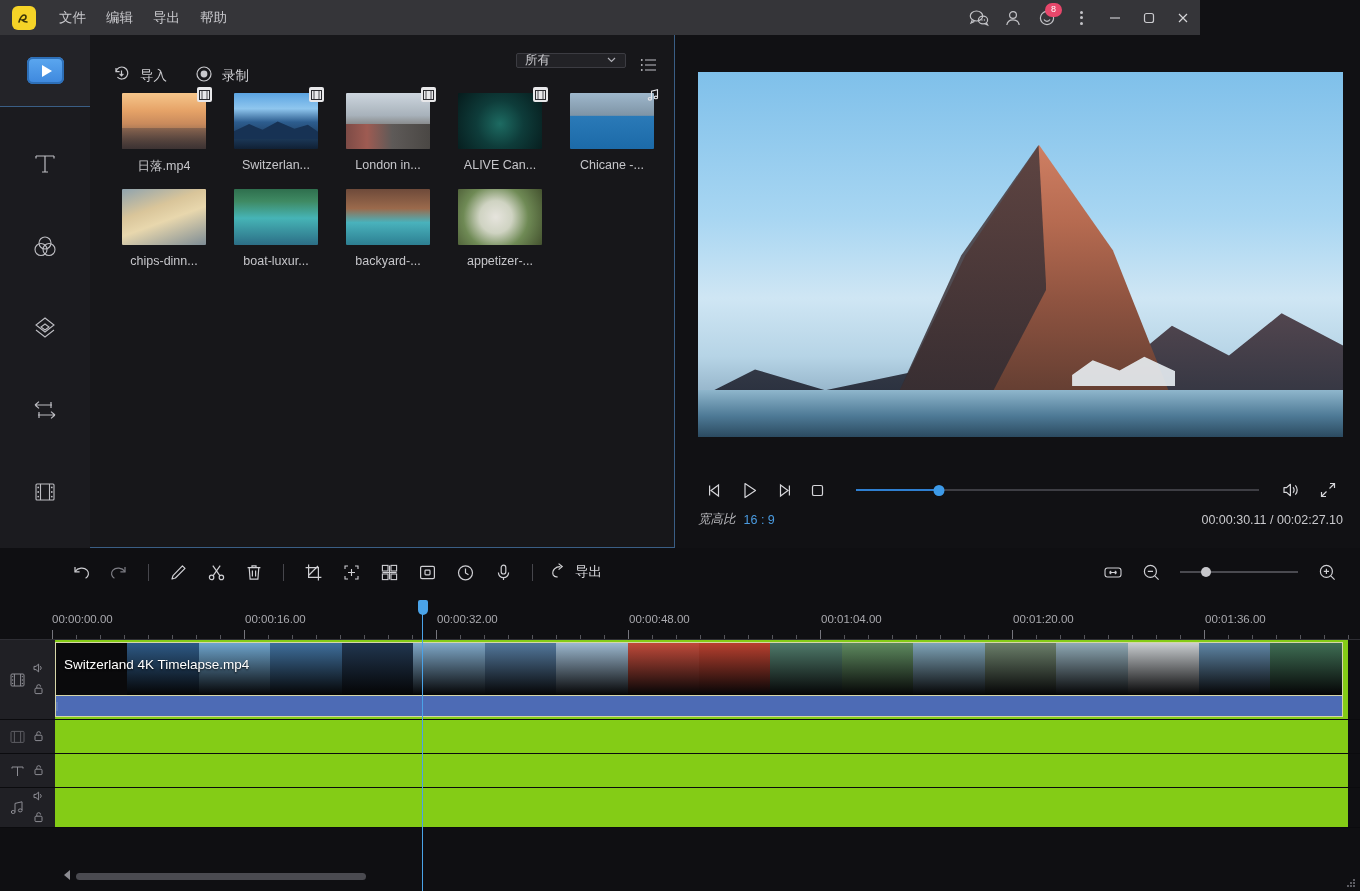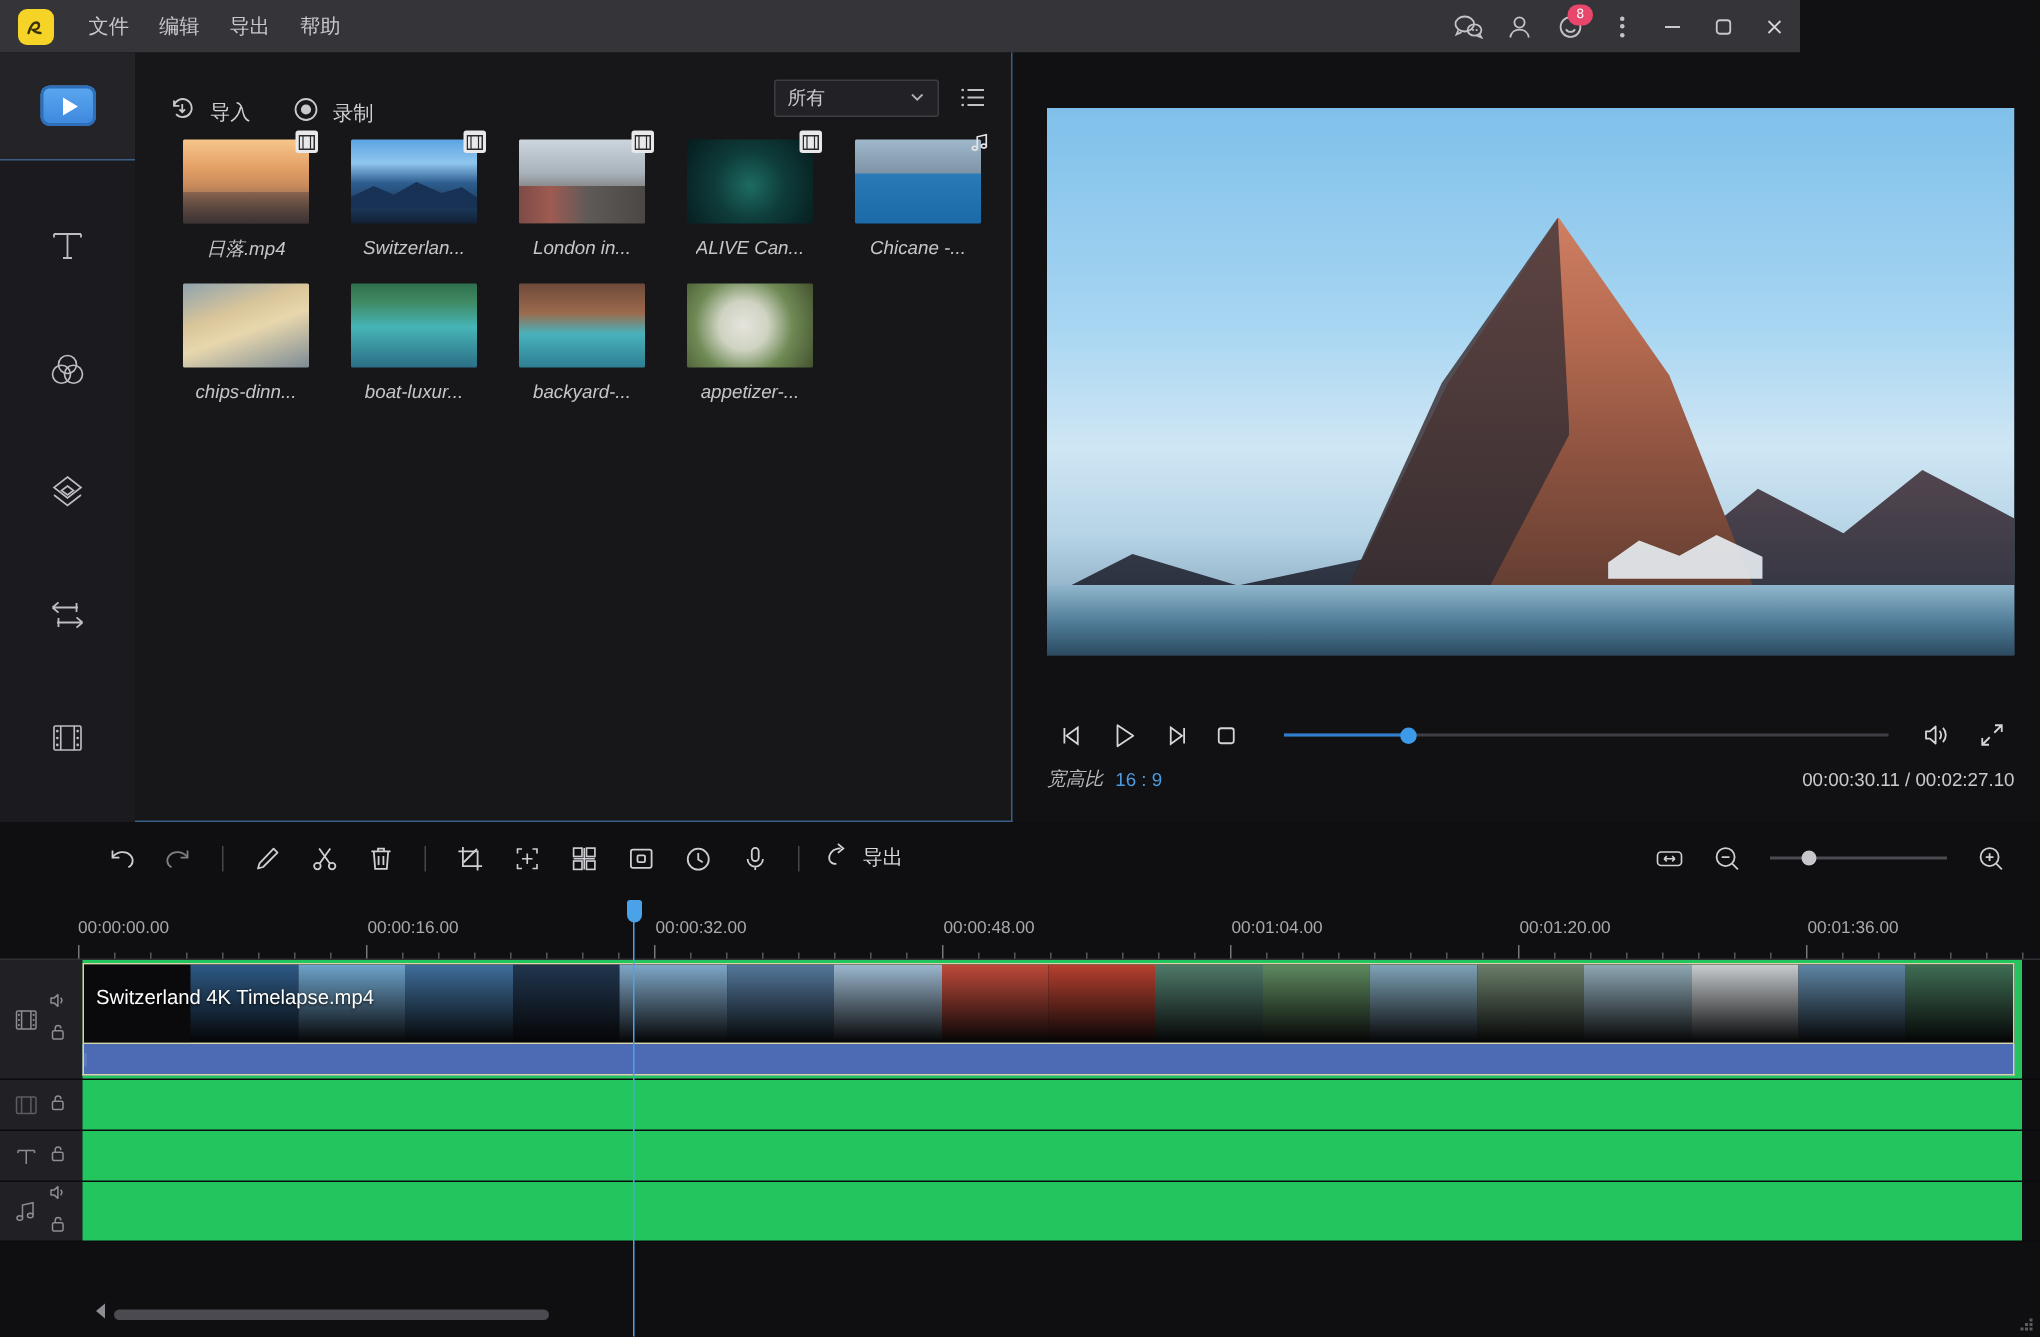--- a/index.html
+++ b/index.html
@@ -80,37 +80,37 @@
     background: #17171a; border: 1px solid #3a5e85; border-top: none; border-left: none;
   }
   .media-toolbar {
     height: 40px; display: flex; align-items: flex-end; padding: 0 14px 0 22px;
     position: relative; margin-top: 12px;
   }
   .tool-group { display: flex; align-items: center; cursor: default; margin-right: 28px; }
   .tool-lbl { font-size: 13.5px; color: #d0d0d4; margin-left: 9px; }
   .filter-select {
     position: absolute; right: 48px; top: 6px;
-    width: 110px; height: 25px; background: #222226; border: 1px solid #3c3c42;
+    width: 110px; height: 15px; background: #222226; border: 1px solid #3c3c42;
     border-radius: 2px; display: flex; align-items: center; padding: 0 8px;
     font-size: 12.5px; color: #ccccd0; cursor: default;
   }
   .filter-select .chev { margin-left: auto; }
   .list-view-btn {
     position: absolute; right: 14px; top: 7px; width: 22px; height: 22px;
     display:flex; align-items:center; justify-content:center; cursor: default;
   }
 
   
   .media-grid {
     padding: 6px 0 0 18px; display: flex; flex-wrap: wrap;
   }
   .media-cell {
     width: 112px; margin: 0 0 14px 0; cursor: default;
-    display: flex; flex-direction: column; align-items: center; font-style: italic;
+    display: flex; flex-direction: column; align-items: center;
   }
   .thumb-wrap { position: relative; width: 84px; height: 56px; }
   .thumb {
     width: 84px; height: 56px; border-radius: 1px; overflow:hidden; position: relative;
   }
   .type-badge {
     position: absolute; top: -6px; right: -6px; width: 15px; height: 15px;
     background: #e8e8ea; border-radius: 2px; display: flex; align-items: center; justify-content: center;
   }
   .type-badge.audio { background: transparent; }
@@ -210,21 +210,21 @@
   .ruler-base { position:absolute; left:0; bottom:0; width:1360px; height:1px; background:#2e2e34; }
 
   .tracks { position: absolute; left: 0; top: 92px; width: 1360px; height: 220px; }
   .track { position: relative; width: 1360px; border-bottom: 1px solid #0b0b0e; }
   .track-head {
     position: absolute; left: 0; top: 0; width: 55px; height: 100%;
     background: #202025; display: flex; align-items: center; padding-left: 8px;
   }
   .th-icon { color:#8d8d94; display:flex; align-items:center; }
   .th-toggles { margin-left: 5px; display:flex; flex-direction:column; gap: 3px; color:#8d8d94; }
-  .track-body { position: absolute; left: 55px; top: 0; right: 12px; height: 100%; background: #22c55e; }
+  .track-body { position: absolute; left: 55px; top: 0; right: 12px; height: 100%; background: #84cc16; }
 
   .clip {
     position: absolute; left: 0; top: 2px; height: 54px; width: 1288px;
     border: 1px solid #d6d6a8; overflow: hidden; background: #0a0a0c;
   }
   .clip-strip { position: absolute; inset: 0; display: flex; }
   .clip-frame { flex: 1 1 0; height: 100%; }
   .clip-title {
     position: absolute; left: 8px; top: 14px; font-size: 13.5px; color: #fff;
     text-shadow: 0 1px 2px rgba(0,0,0,.9); z-index: 3; white-space: nowrap;

